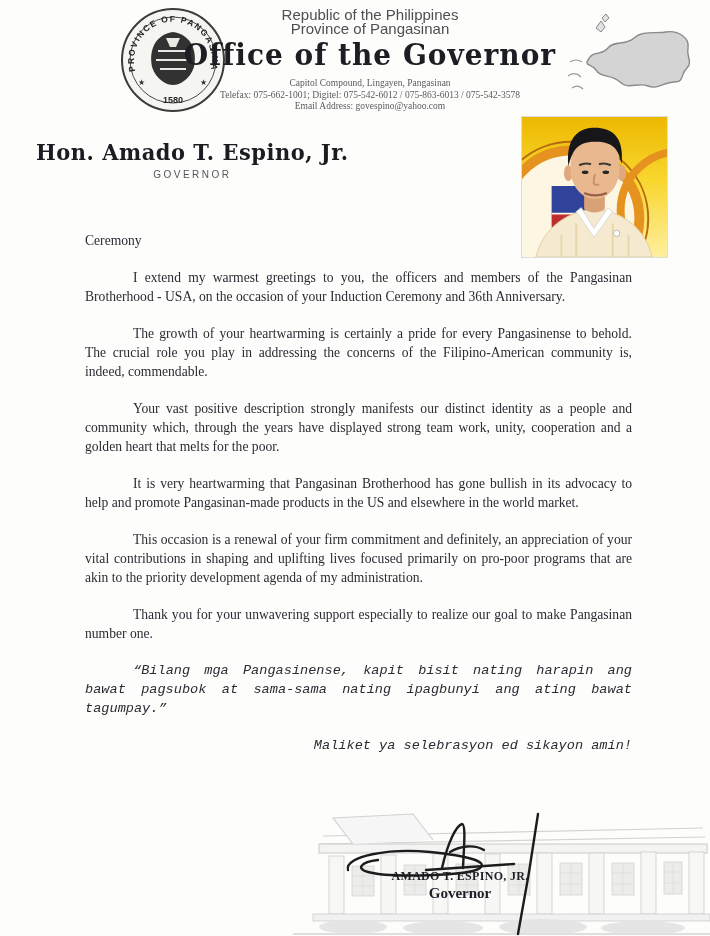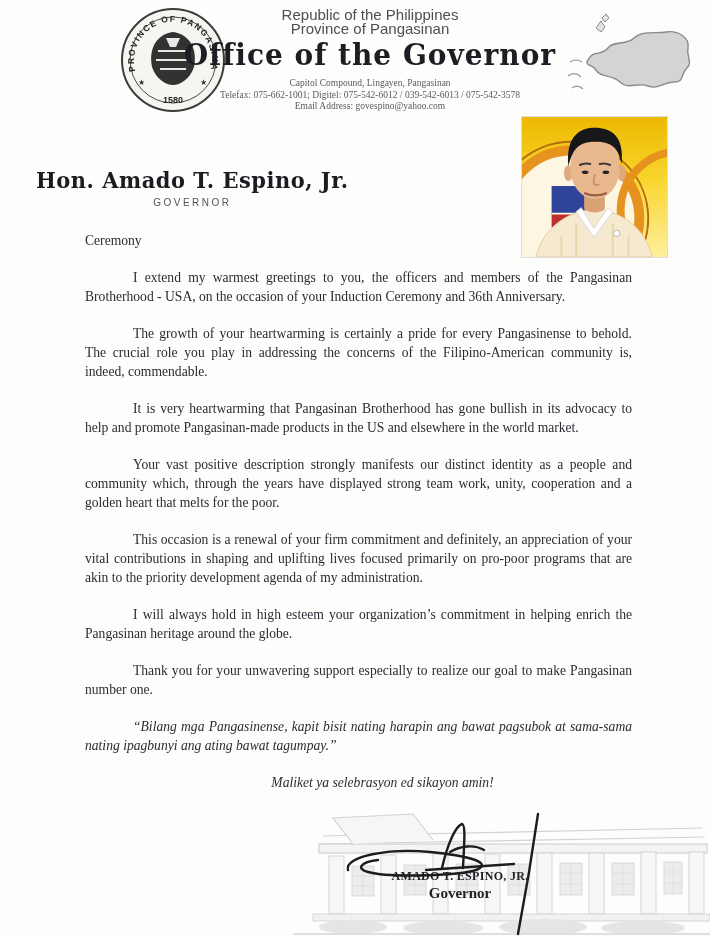--- a/index.html
+++ b/index.html
@@ -11,36 +11,36 @@
   .lh-center{position:absolute;left:150px;top:8px;width:440px;text-align:center;}
   .lh-small{font-family:"Liberation Sans",sans-serif;font-size:15px;color:#4f4f52;line-height:13.5px;}
   .lh-office{
     font-family:"DejaVu Serif",serif;font-weight:bold;font-size:28px;color:#1d1d24;
     letter-spacing:1px;margin:4px 0 6px 0;transform:scaleY(1.04);
   }
   .lh-contact{font-family:Liberation Serif, serif;font-size:9.5px;color:#5a5a5e;line-height:11.5px;}
   .seal-wrap{position:absolute;left:116px;top:5px;width:114px;height:110px;}
   .map-wrap{position:absolute;left:566px;top:10px;width:138px;height:95px;}
   
-  .sender{position:absolute;left:36px;top:140px;text-align:center;margin-top:28px;}
+  .sender{position:absolute;left:36px;top:140px;text-align:center;}
   .sender-name{
     font-family:"DejaVu Serif",serif;font-weight:bold;font-size:21px;color:#1b1b22;
     letter-spacing:.5px;white-space:nowrap;transform:scaleY(1.05);
   }
   .sender-title{font-family:"Liberation Sans",sans-serif;font-size:10px;color:#55555a;letter-spacing:2.5px;margin-top:4px;}
   
   .photo{position:absolute;left:521px;top:116px;width:147px;height:142px;border:1px solid #ddd;box-sizing:border-box;overflow:hidden;}
   
   .body-text{position:absolute;left:85px;top:231px;width:547px;}
   .msg-heading{font-size:14px;margin:0 0 14px 0;}
   .body-text p{
     margin:0 0 18px 0;font-size:13.6px;line-height:19px;text-align:justify;text-indent:48px;
   }
-  .body-text p.quote,.body-text p.closing{font-style:italic;}
-  .body-text p.closing{margin-bottom:8px;text-align:center;}
+  .body-text p.quote,.body-text p.closing{font-style:italic;font-family:Liberation Mono, monospace;}
+  .body-text p.closing{margin-bottom:8px;text-align:right;}
   
   .sig-block{position:absolute;left:338px;top:869px;width:244px;text-align:center;z-index:3;}
   .sig-name{font-family:"Liberation Serif",serif;font-weight:bold;font-size:12px;color:#1f1f28;letter-spacing:.3px;}
   .sig-title{font-family:"Liberation Serif",serif;font-weight:bold;font-size:15px;color:#1f1f28;margin-top:1px;}
   .sig-scrawl{position:absolute;left:330px;top:812px;width:250px;height:124px;z-index:4;pointer-events:none;}
   .watermark{position:absolute;left:293px;top:810px;width:417px;height:126px;z-index:1;opacity:.5;}
 </style>
 </head>
 <body>
 
@@ -63,21 +63,21 @@
       <path d="M50,33 L64,33 L60,42 L54,42 Z" fill="#e8e8e4"></path>
       <text x="57" y="98" text-anchor="middle" font-family="Liberation Sans, sans-serif" font-size="9" font-weight="bold" fill="#1e1e1e">1580</text>
     </svg>
   </div>
 
   <div class="lh-center">
     <div class="lh-small">Republic of the Philippines</div>
     <div class="lh-small">Province of Pangasinan</div>
     <div class="lh-office">Office of the Governor</div>
     <div class="lh-contact">Capitol Compound, Lingayen, Pangasinan</div>
-    <div class="lh-contact">Telefax: 075-662-1001; Digitel: 075-542-6012 / 039-542-6013 / 075-542-3578</div>
+    <div class="lh-contact">Telefax: 075-662-1001; Digitel: 075-542-6012 / 075-863-6013 / 075-542-3578</div>
     <div class="lh-contact">Email Address: govespino@yahoo.com</div>
   </div>
 
   <div class="map-wrap">
     <svg width="138" height="95" viewBox="0 0 138 95">
       <path d="M22,50 C26,40 36,46 42,38 C48,30 60,36 68,28 C76,20 90,24 100,22 C112,20 124,28 122,38 C120,46 127,52 121,58 C114,64 119,72 108,72 C98,72 92,80 82,76 C72,72 62,80 54,72 C46,64 34,68 30,60 C26,54 18,56 22,50 Z" fill="#d4d4d4" stroke="#8a8a8a" stroke-width="1.4"></path>
       <path d="M30,18 l5,-7 4,6 -4,5 z M36,8 l4,-4 3,4 -4,4 z" fill="#e2e2e2" stroke="#8a8a8a" stroke-width="1"></path>
       <path d="M4,52 q6,-4 12,0 M2,66 q7,-5 13,1 M6,78 q6,-4 11,1" fill="none" stroke="#9a9a9a" stroke-width="1.2"></path>
     </svg>
   </div>
@@ -117,24 +117,23 @@
       <ellipse cx="85" cy="56" rx="3.4" ry="1.8" fill="#26262a"></ellipse>
       <path d="M74,58 q-2,7 -1,10 q3,2 5,0" stroke="#c78f63" stroke-width="1.8" fill="none"></path>
       <path d="M63,77 Q74,82 86,77" stroke="#9c5f4a" stroke-width="2.2" fill="none"></path>
     </svg>
   </div>
 
   <div class="body-text">
     <p class="msg-heading" style="text-indent:0">Ceremony</p>
     <p>I extend my warmest greetings to you, the officers and members of the Pangasinan Brotherhood - USA, on the occasion of your Induction Ceremony and 36th Anniversary.</p>
     <p>The growth of your heartwarming is certainly a pride for every Pangasinense to behold. The crucial role you play in addressing the concerns of the Filipino-American community is, indeed, commendable.</p>
+    <p>Your vast positive description strongly manifests our distinct identity as a people and community which, through the years have displayed strong team work, unity, cooperation and a golden heart that melts for the poor.</p>
     <p>It is very heartwarming that Pangasinan Brotherhood has gone bullish in its advocacy to help and promote Pangasinan-made products in the US and elsewhere in the world market.</p>
-    <p>Your vast positive description strongly manifests our distinct identity as a people and community which, through the years have displayed strong team work, unity, cooperation and a golden heart that melts for the poor.</p>
     <p>This occasion is a renewal of your firm commitment and definitely, an appreciation of your vital contributions in shaping and uplifting lives focused primarily on pro-poor programs that are akin to the priority development agenda of my administration.</p>
-    <p>I will always hold in high esteem your organization’s commitment in helping enrich the Pangasinan heritage around the globe.</p>
     <p>Thank you for your unwavering support especially to realize our goal to make Pangasinan number one.</p>
     <p class="quote">“Bilang mga Pangasinense, kapit bisit nating harapin ang bawat pagsubok at sama-sama nating ipagbunyi ang ating bawat tagumpay.”</p>
     <p class="closing">Maliket ya selebrasyon ed sikayon amin!</p>
   </div>
 
   <div class="watermark">
     <svg width="417" height="126" viewBox="0 0 417 126">
       <g stroke="#a9a9a9" fill="none" stroke-width="1.2">
         <path d="M30,26 L410,18"></path>
         <path d="M26,34 L412,27"></path>

